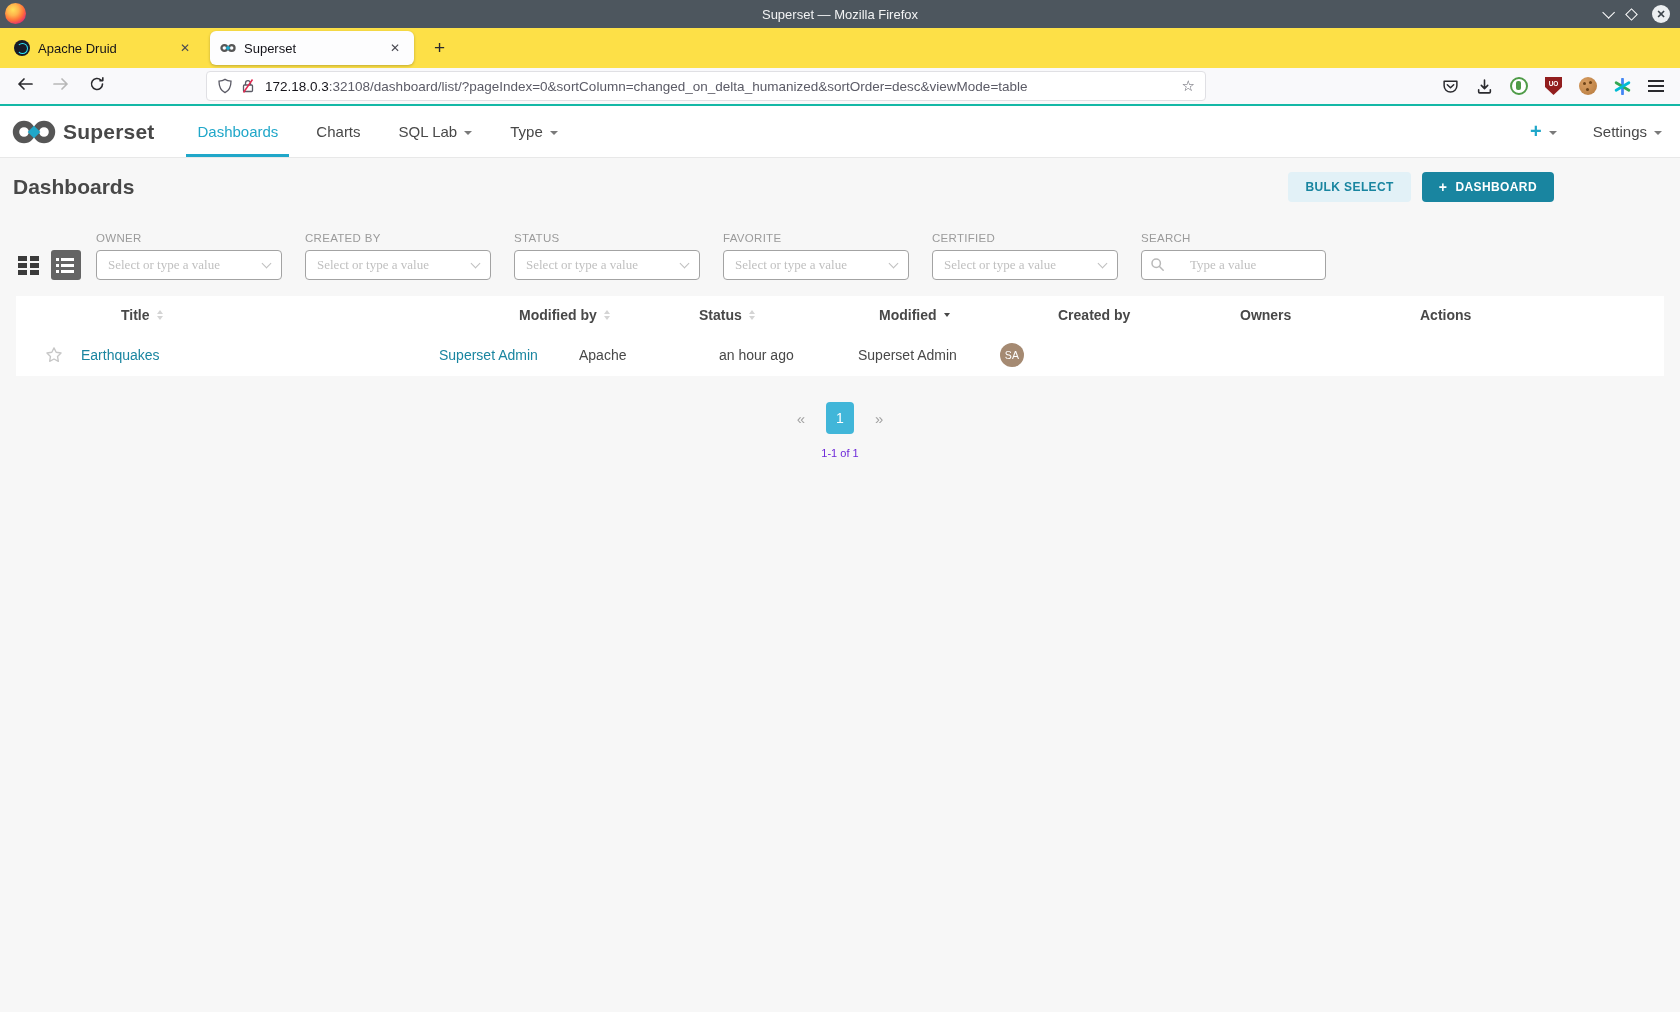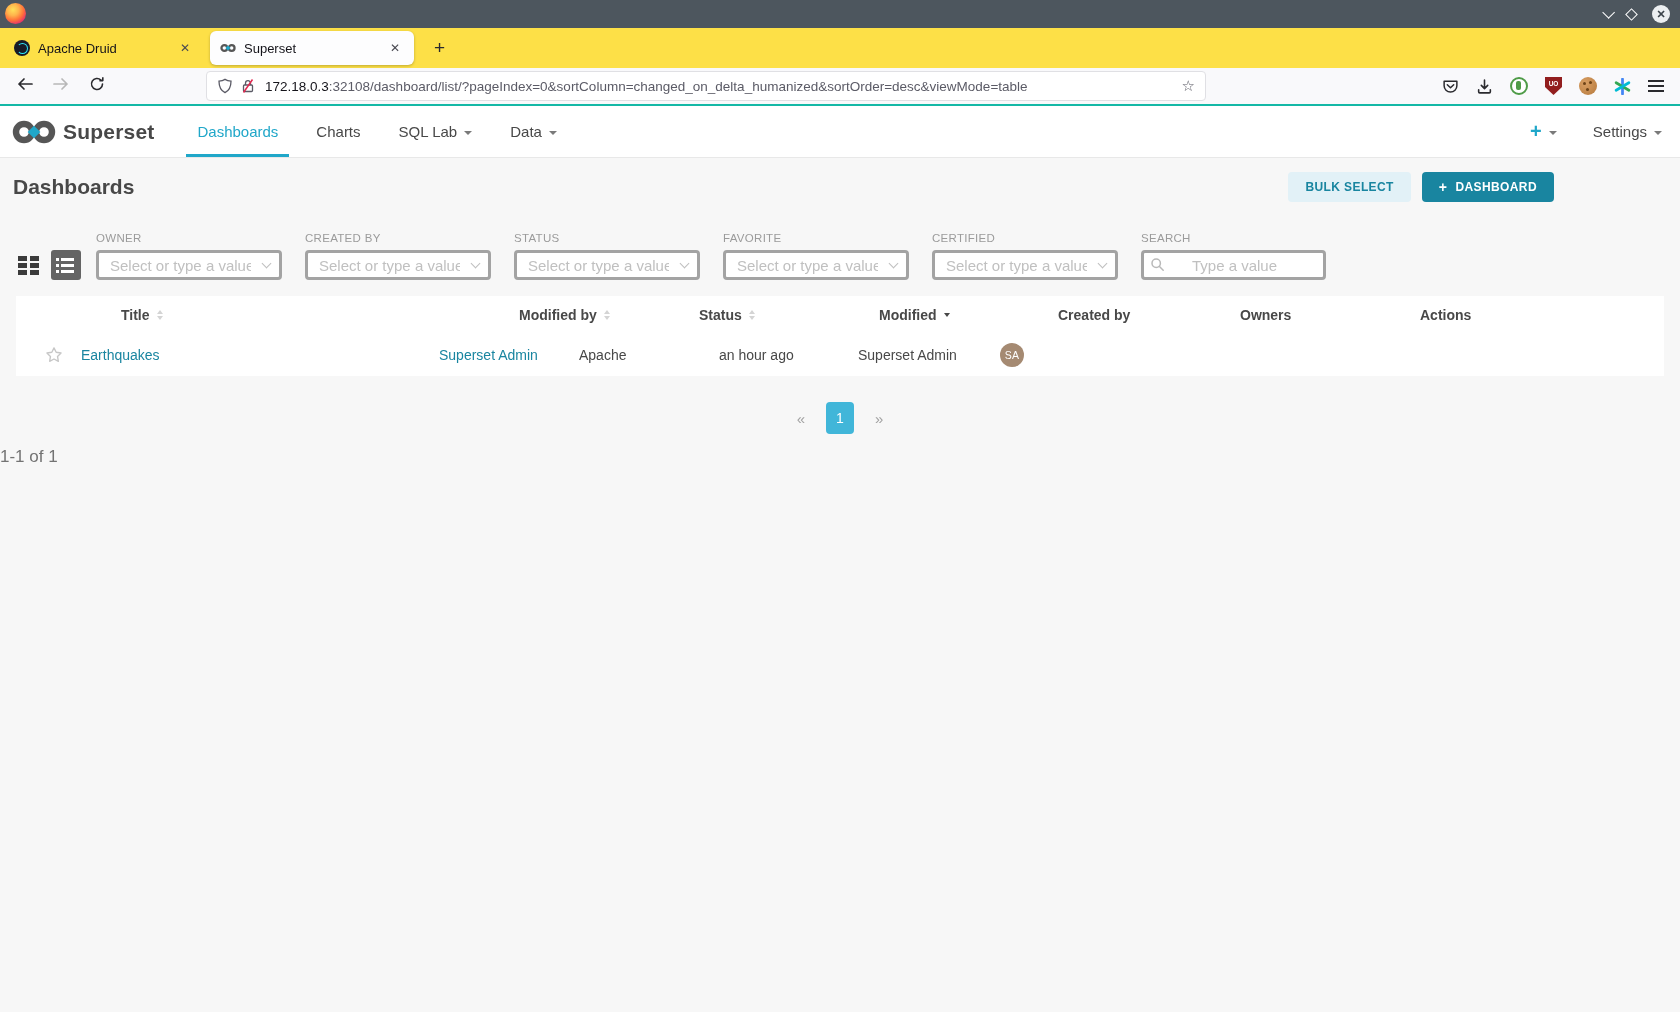--- a/index.html
+++ b/index.html
@@ -75,21 +75,21 @@
   .list-btn { width:30px; height:30px; background:#646464; border-radius:3px; display:flex; flex-direction:column; justify-content:center; gap:3px; padding-left:5px; }
   .list-btn .li-row { display:flex; align-items:center; gap:2px; }
   .list-btn .li-dot { width:3px; height:3px; background:#fff; }
   .list-btn .li-bar { width:13px; height:3px; background:#fff; }
 
   .filter-group { margin-left:23px; width:186px; }
   .filter-group.first { margin-left:15px; }
   .filter-group.search-group { width:185px; }
   .filter-label { font-size:11.5px; color:#9b9b9b; margin-bottom:6px; letter-spacing:.3px; }
   .filter-control { position:relative; height:30px; }
-  .filter-control input { width:100%; height:30px; border:3px solid #a3a3a3; border-radius:4px; background:#fff; padding:0 28px 0 11px; font-family:Liberation Sans, sans-serif; font-size:15px; color:#484848; }
+  .filter-control input { width:100%; height:30px; border:1px solid #a3a3a3; border-radius:4px; background:#fff; padding:0 28px 0 11px; font-family:Liberation Serif, serif; font-size:13px; color:#484848; }
   .filter-control input::placeholder { color:#c0c0c0; }
   .sel-chevron { position:absolute; right:12px; top:10px; width:7px; height:7px; border-right:1.5px solid #bfbfbf; border-bottom:1.5px solid #bfbfbf; transform:rotate(45deg); pointer-events:none; }
   .search-control input { padding-left:48px; }
   .search-mag { position:absolute; left:9px; top:7px; pointer-events:none; }
 
   
   .table-card { margin:16px 16px 0 16px; background:#fff; }
   .t-row { display:flex; align-items:center; }
   .t-head { height:38px; }
   .t-body-row { height:42px; }
@@ -107,27 +107,28 @@
   .sort-carets { display:inline-flex; flex-direction:column; gap:2px; margin-left:7px; }
   .sc-up { width:0; height:0; border-left:3.5px solid transparent; border-right:3.5px solid transparent; border-bottom:4px solid #d4d4d4; }
   .sc-down { width:0; height:0; border-left:3.5px solid transparent; border-right:3.5px solid transparent; border-top:4px solid #d4d4d4; }
   .sc-down.active { border-top-color:#484848; }
   .avatar { width:24px; height:24px; border-radius:50%; background:#a58a72; color:#fff; font-size:10.5px; display:flex; align-items:center; justify-content:center; letter-spacing:.3px; }
 
   
   .pagination { margin-top:26px; display:flex; justify-content:center; align-items:center; gap:15px; }
   .pg-arrow { color:#a2a2a2; font-size:15px; padding:4px 6px; }
   .pg-active { width:28px; height:32px; background:#41b6d9; border-radius:4px; color:#fff; font-size:14px; display:flex; align-items:center; justify-content:center; }
-  .pg-summary { margin-top:13px; text-align:left; font-size:17px; color:#737373; }
+  .pg-summary { margin-top:13px; text-align:center; font-size:11px; color:#6d28d9; }
 </style>
 </head>
 <body>
 
 <div class="titlebar">
   <span class="ff-logo"></span>
+  <div class="win-title">Superset — Mozilla Firefox</div>
   <div class="win-controls">
     <span class="wc-min"></span>
     <span class="wc-max"></span>
     <span class="wc-close">✕</span>
   </div>
 </div>
 
 <div class="tabbar">
   <div class="tab inactive">
     <span class="favicon druid-ico"></span>
@@ -214,21 +215,21 @@
     <span class="brand-name">Superset</span>
   </div>
   <div class="ss-nav">
     <div class="ss-nav-item active">Dashboards</div>
     <div class="ss-nav-item">Charts</div>
     <div class="ss-nav-item">
         <span>SQL Lab</span>
         <span class="nav-caret"></span>
       </div>
     <div class="ss-nav-item">
-        <span>Data</span>
+        <span>Type</span>
         <span class="nav-caret"></span>
       </div>
   </div>
   <div class="ss-right">
     <span class="plus-menu">
         <span>+</span>
         <span class="nav-caret"></span>
       </span>
     <span class="settings-menu">
         <span>Settings</span>

